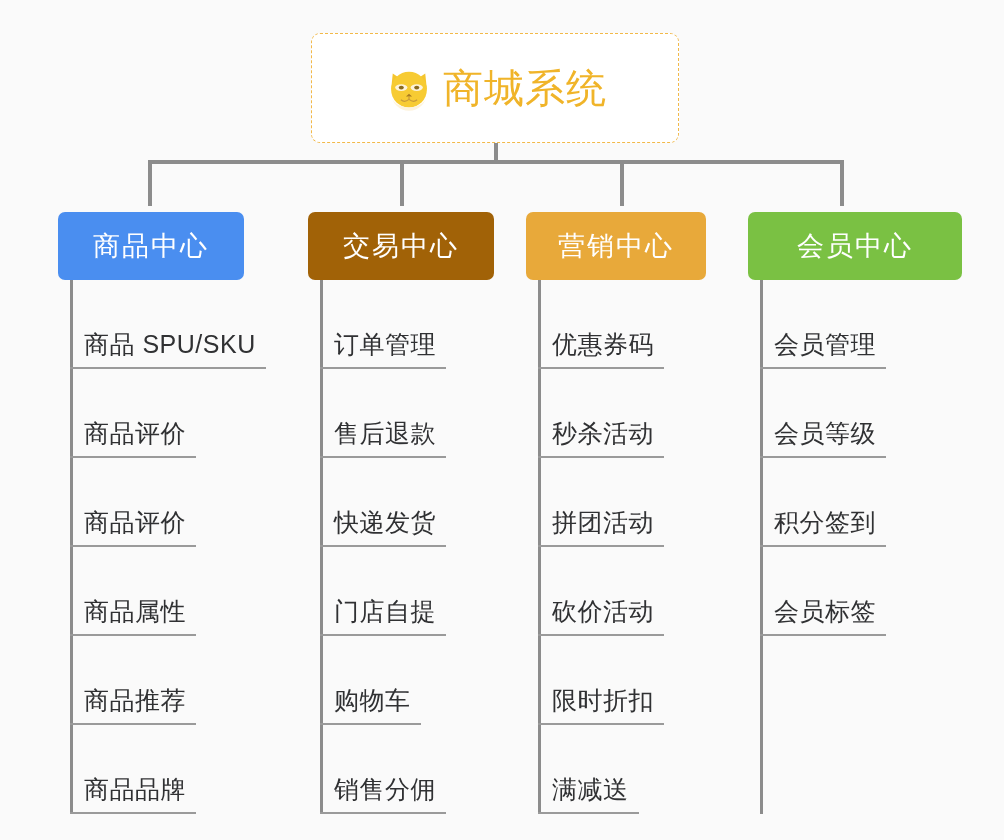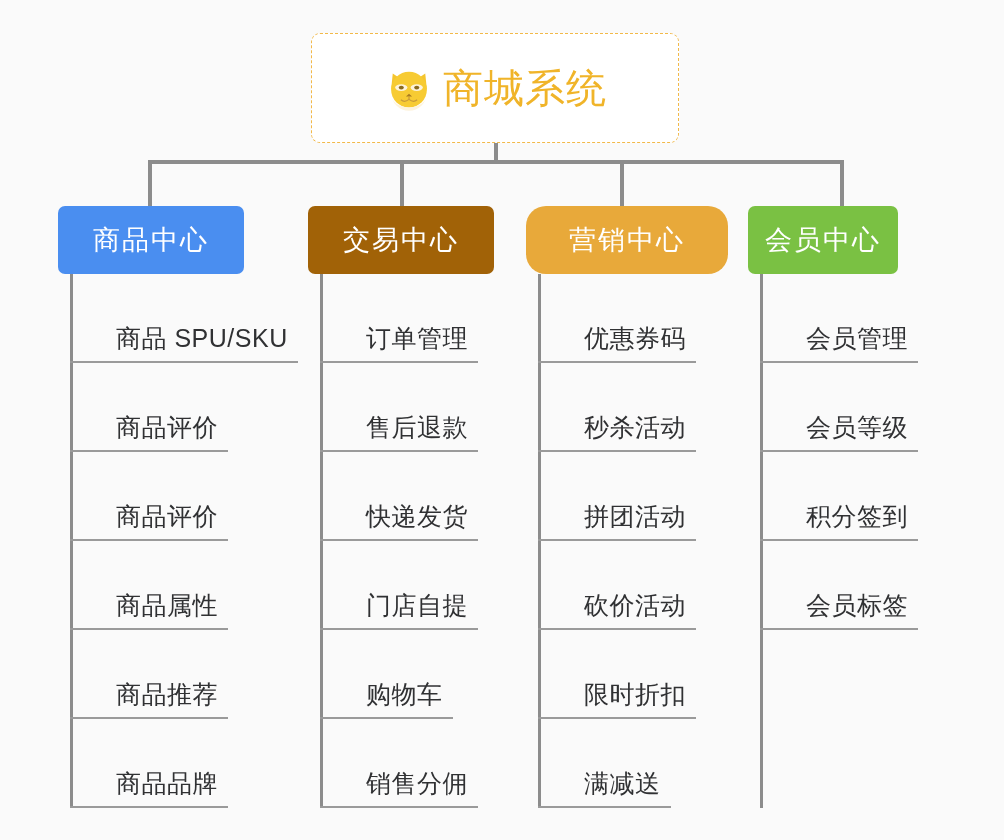--- a/index.html
+++ b/index.html
@@ -74,21 +74,21 @@
   }
   .conn-drop {
     top: 160px;
     width: 4px;
     height: 46px;
   }
 
   
   .column {
     position: absolute;
-    top: 206px;
+    top: 212px;
   }
   .cat-header {
     box-sizing: border-box;
     height: 68px;
     border-radius: 7px;
     display: flex;
     align-items: center;
     justify-content: center;
     color: #ffffff;
     font-size: 27px;
@@ -112,21 +112,21 @@
     position: relative;
     height: 89px;
     box-sizing: border-box;
     display: flex;
     align-items: flex-end;
     padding-left: 12px;
   }
   .leaf-text-wrap {
     position: relative;
     display: inline-block;
-    padding: 0 10px 6px 46px;
+    padding: 0 10px 6px 14px;
     border-bottom: 2px solid #9a9a9a;
   }
   .leaf-text {
     font-size: 25px;
     color: #303133;
     white-space: nowrap;
     letter-spacing: 0.5px;
   }
 </style>
 </head>
@@ -217,21 +217,21 @@
       <div class="leaf-item">
           <span class="leaf-text-wrap"><span class="leaf-text">购物车</span></span>
         </div>
       <div class="leaf-item">
           <span class="leaf-text-wrap"><span class="leaf-text">销售分佣</span></span>
         </div>
     </div>
   </div>
 
   <div class="column" style="left:526px;width:186px;">
-    <div class="cat-header" style="background:#e8a93a;width:202px;border-radius:20px;">
+    <div class="cat-header" style="background:#e8a93a;width:180px;">
       <span>营销中心</span>
     </div>
     <div class="leaf-list">
       <div class="leaf-stem" style="height:534px;"></div>
       <div class="leaf-item">
           <span class="leaf-text-wrap"><span class="leaf-text">优惠券码</span></span>
         </div>
       <div class="leaf-item">
           <span class="leaf-text-wrap"><span class="leaf-text">秒杀活动</span></span>
         </div>
@@ -244,21 +244,21 @@
       <div class="leaf-item">
           <span class="leaf-text-wrap"><span class="leaf-text">限时折扣</span></span>
         </div>
       <div class="leaf-item">
           <span class="leaf-text-wrap"><span class="leaf-text">满减送</span></span>
         </div>
     </div>
   </div>
 
   <div class="column" style="left:748px;width:186px;">
-    <div class="cat-header" style="background:#7ac143;width:150px;">
+    <div class="cat-header" style="background:#7ac143;width:214px;">
       <span>会员中心</span>
     </div>
     <div class="leaf-list">
       <div class="leaf-stem" style="height:534px;"></div>
       <div class="leaf-item">
           <span class="leaf-text-wrap"><span class="leaf-text">会员管理</span></span>
         </div>
       <div class="leaf-item">
           <span class="leaf-text-wrap"><span class="leaf-text">会员等级</span></span>
         </div>

